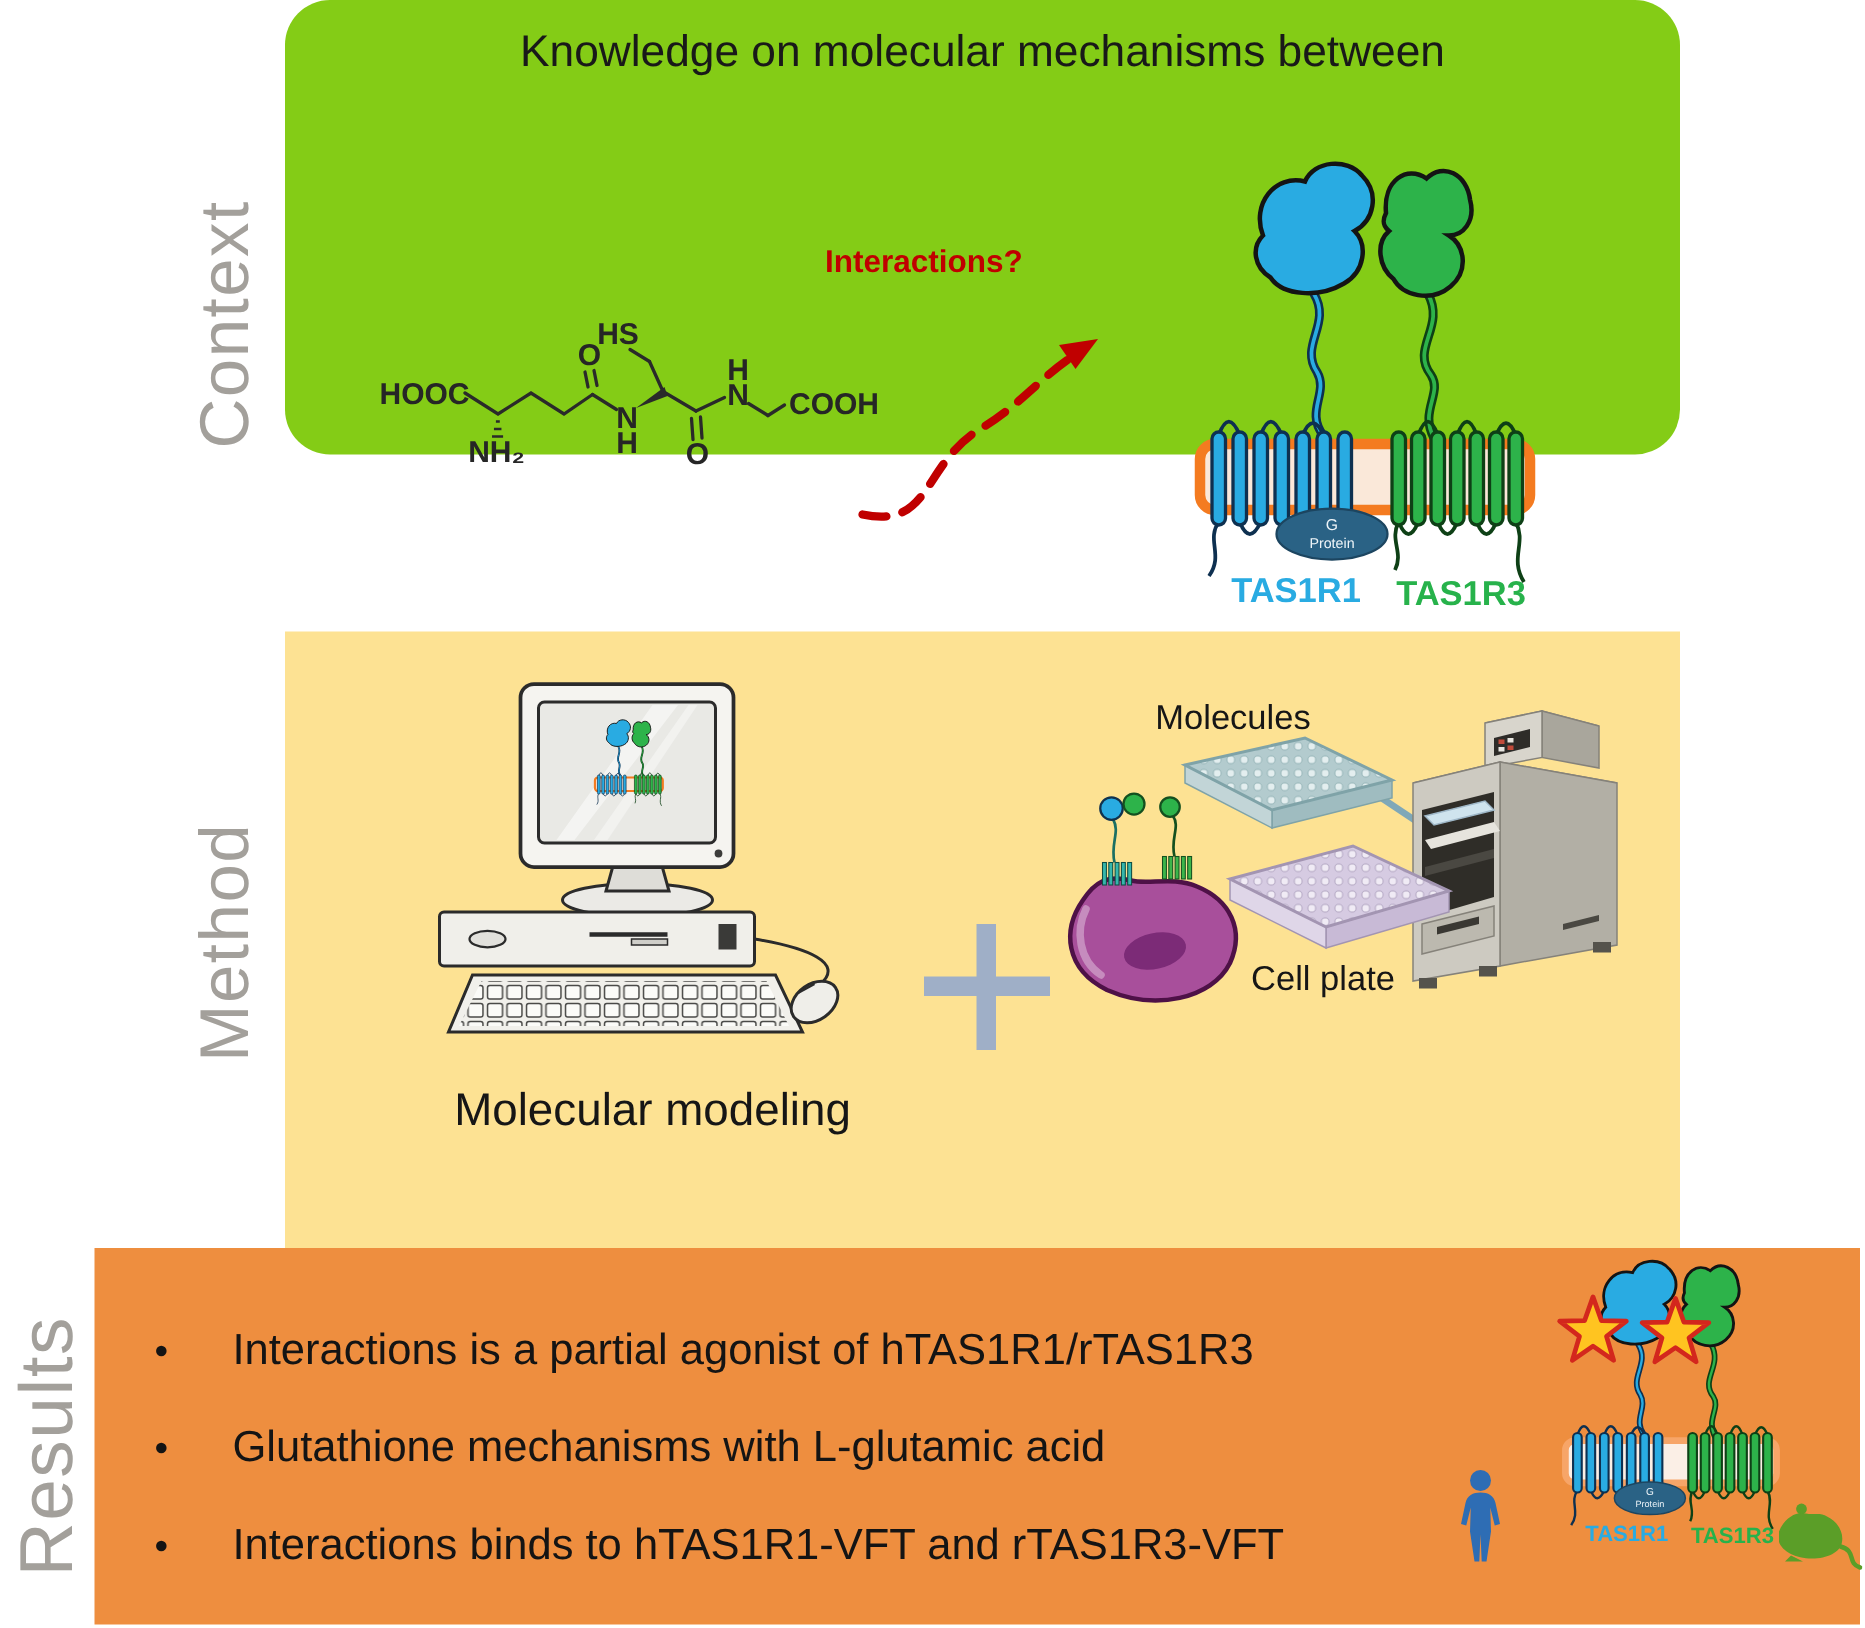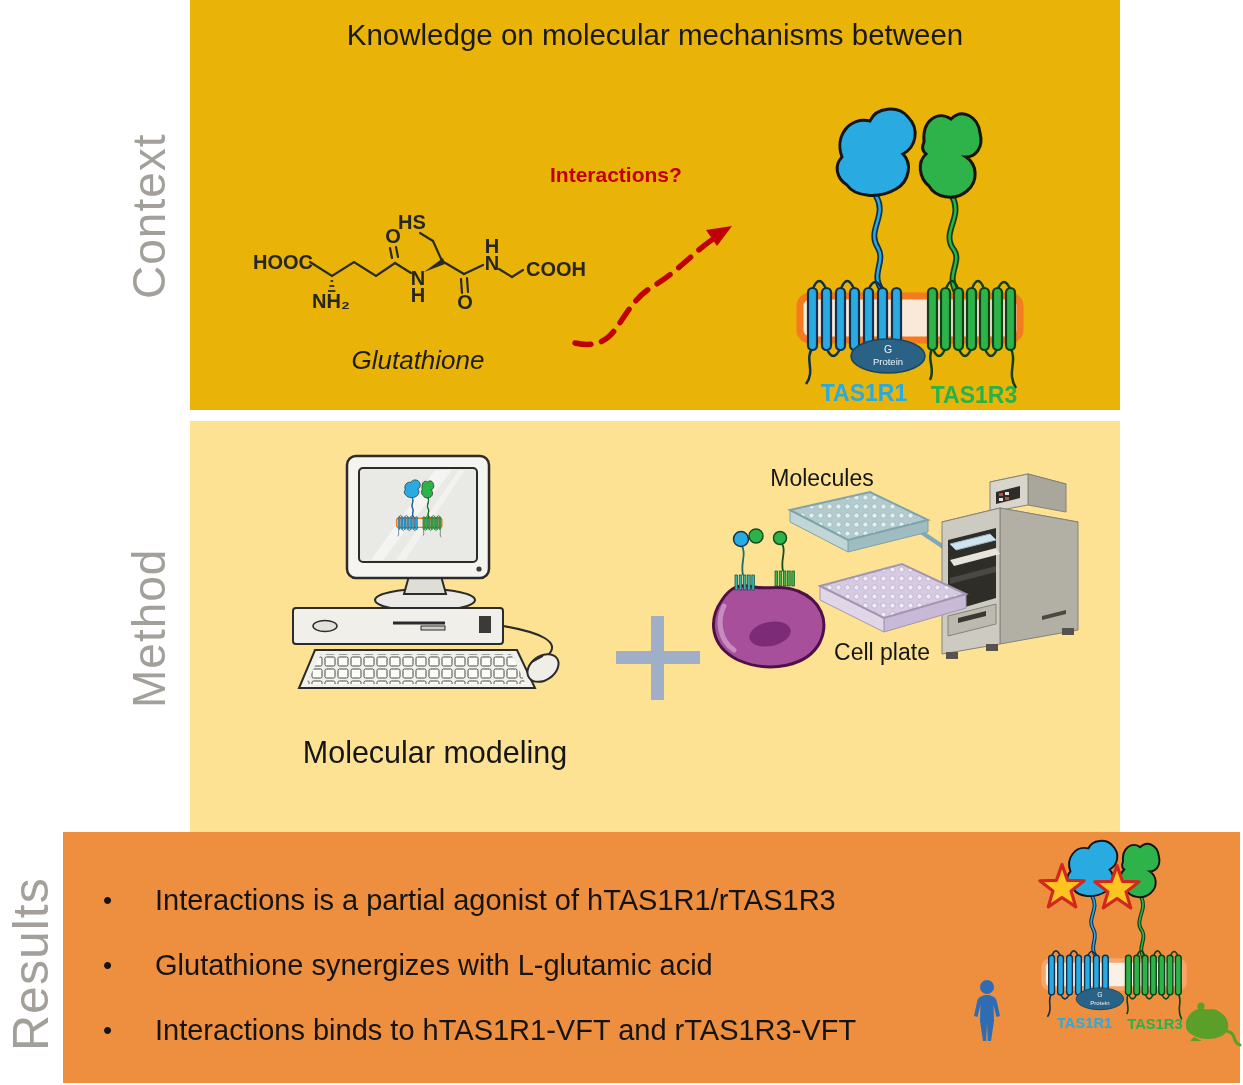--- a/index.html
+++ b/index.html
@@ -1,34 +1,34 @@
 <!DOCTYPE html>
 <html><head>
 <meta charset="utf-8">
 <style>
   html,body{margin:0;padding:0;background:#fff;}
   .canvas{position:relative;width:1243px;height:1085px;background:#fff;overflow:hidden;
           font-family:"Liberation Sans",sans-serif;}
   .abs{position:absolute;}
   .panel{position:absolute;}
-  .panel-context{left:190px;top:0;width:930px;height:410px;background:#eab308;}
+  .panel-context{left:190px;top:0;width:930px;height:303px;background:#84cc16;border-radius:30px;}
   .panel-method{left:190px;top:421px;width:930px;height:411px;background:#FDE293;}
   .panel-results{left:63px;top:832px;width:1177px;height:251px;background:#EE8E3F;}
   .vlabel{position:absolute;color:#A3A09B;writing-mode:vertical-rl;transform:rotate(180deg);
           text-align:center;letter-spacing:1px;font-weight:400;}
   .vlabel-context{left:122px;top:118px;width:58px;height:196px;font-size:46px;}
   .vlabel-method{left:122px;top:528px;width:58px;height:200px;font-size:46px;}
   .vlabel-results{left:2px;top:858px;width:62px;height:212px;font-size:50px;}
   .ctx-title{position:absolute;left:0;right:0;top:13px;text-align:center;font-size:29.5px;
              line-height:1.5;color:#191919;}
   .interactions{position:absolute;left:360px;top:163px;font-size:21px;font-weight:600;color:#C00000;}
   .molecule-name{position:absolute;left:103px;top:345px;width:250px;text-align:center;
                  font-style:italic;font-size:26px;color:#1d1d1d;}
   .caption{position:absolute;text-align:center;color:#161616;}
-  .cap-modeling{left:60px;top:298px;width:370px;font-size:30.5px;line-height:1.42;margin-top:12px;}
+  .cap-modeling{left:60px;top:298px;width:370px;font-size:30.5px;line-height:1.42;}
   .cap-assays{left:510px;top:275px;width:380px;font-size:29px;line-height:1.38;}
   .cap-assays .it{font-style:italic;}
   .plusbar{position:absolute;background:#9FAFC7;}
   .bullet-row{position:absolute;left:40px;display:flex;align-items:flex-start;color:#141414;
               font-size:29px;line-height:36px;white-space:nowrap;}
   .bullet-dot{width:52px;font-size:26px;line-height:36px;}
   svg text{font-family:"Liberation Sans",sans-serif;}
 </style>
 </head>
 <body>
@@ -131,21 +131,20 @@
         <text x="153" y="48" text-anchor="middle">O</text>
         <text x="172" y="34" text-anchor="middle">HS</text>
         <text x="178" y="90" text-anchor="middle">N</text>
         <text x="178" y="107" text-anchor="middle">H</text>
         <text x="225" y="114" text-anchor="middle">O</text>
         <text x="252" y="58" text-anchor="middle">H</text>
         <text x="252" y="75" text-anchor="middle">N</text>
         <text x="286" y="81">COOH</text>
       </g>
     </svg>
-    <div class="molecule-name">Glutathione</div>
 
     <svg class="abs" style="left:370px;top:213px" width="195" height="140" viewBox="0 0 195 140">
       <path d="M 15 130 C 62 140 54 96 95 72 C 120 57 132 40 156 24" fill="none" stroke="#C00000" stroke-width="5.5" stroke-dasharray="16 11" stroke-linecap="round"></path>
       <polygon points="172,13 146,17 157,33" fill="#C00000"></polygon>
     </svg>
 
     <svg class="abs" style="left:600px;top:100px" width="240" height="310" viewBox="0 0 240 310" overflow="visible">
       <use href="#receptor-sym"></use>
     </svg>
   </div>
@@ -280,21 +279,21 @@
   </div>
   <div class="vlabel vlabel-method">Method</div>
 
   <div class="panel panel-results">
     <div class="bullet-row" style="top:50px">
       <span class="bullet-dot">•</span>
       <span>Interactions is a partial agonist of hTAS1R1/rTAS1R3</span>
     </div>
     <div class="bullet-row" style="top:115px">
       <span class="bullet-dot">•</span>
-      <span>Glutathione synergizes with L-glutamic acid</span>
+      <span>Glutathione mechanisms with L-glutamic acid</span>
     </div>
     <div class="bullet-row" style="top:180px">
       <span class="bullet-dot">•</span>
       <span>Interactions binds to hTAS1R1-VFT and rTAS1R3-VFT</span>
     </div>
 
     <svg class="abs" style="left:887px;top:3px;--mem-fill:#FBEFE6;--mem-stroke:#F7A568" width="290" height="248" viewBox="0 0 290 248" overflow="visible">
       <g transform="translate(48,0) scale(0.8)">
           <use href="#receptor-sym"></use>
         </g>

